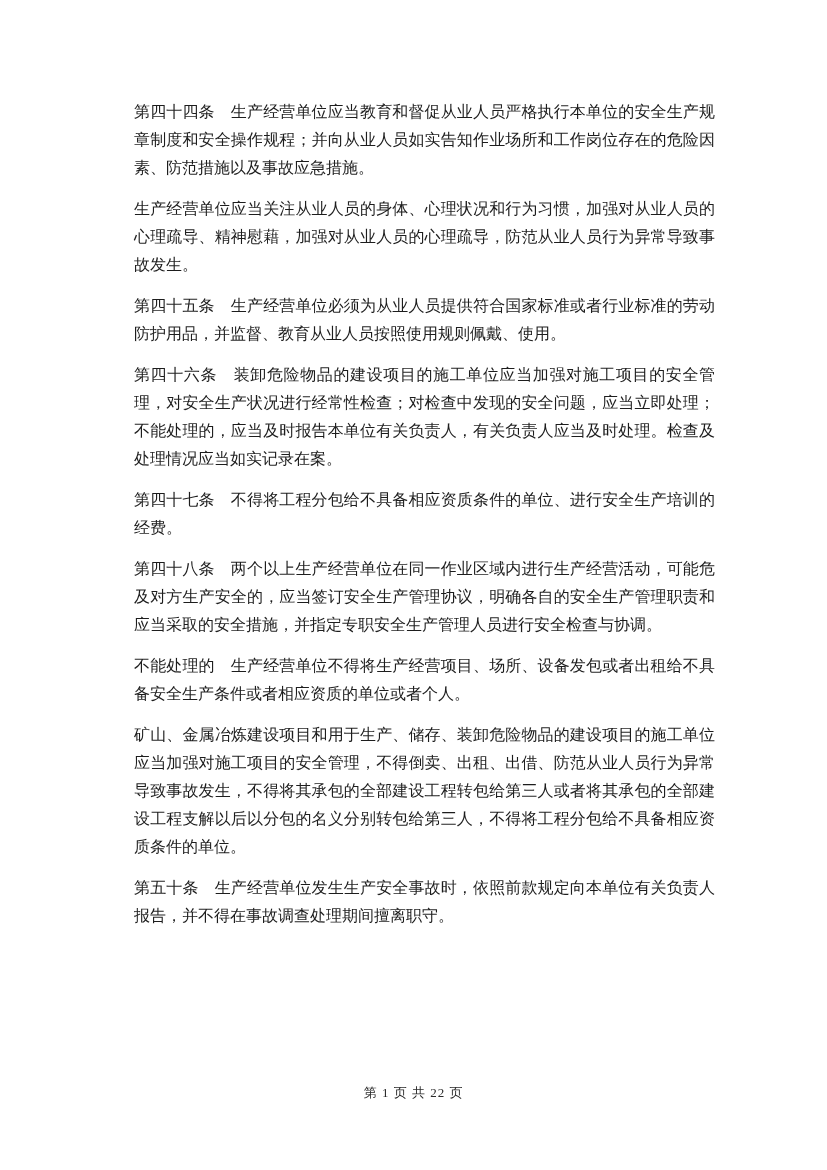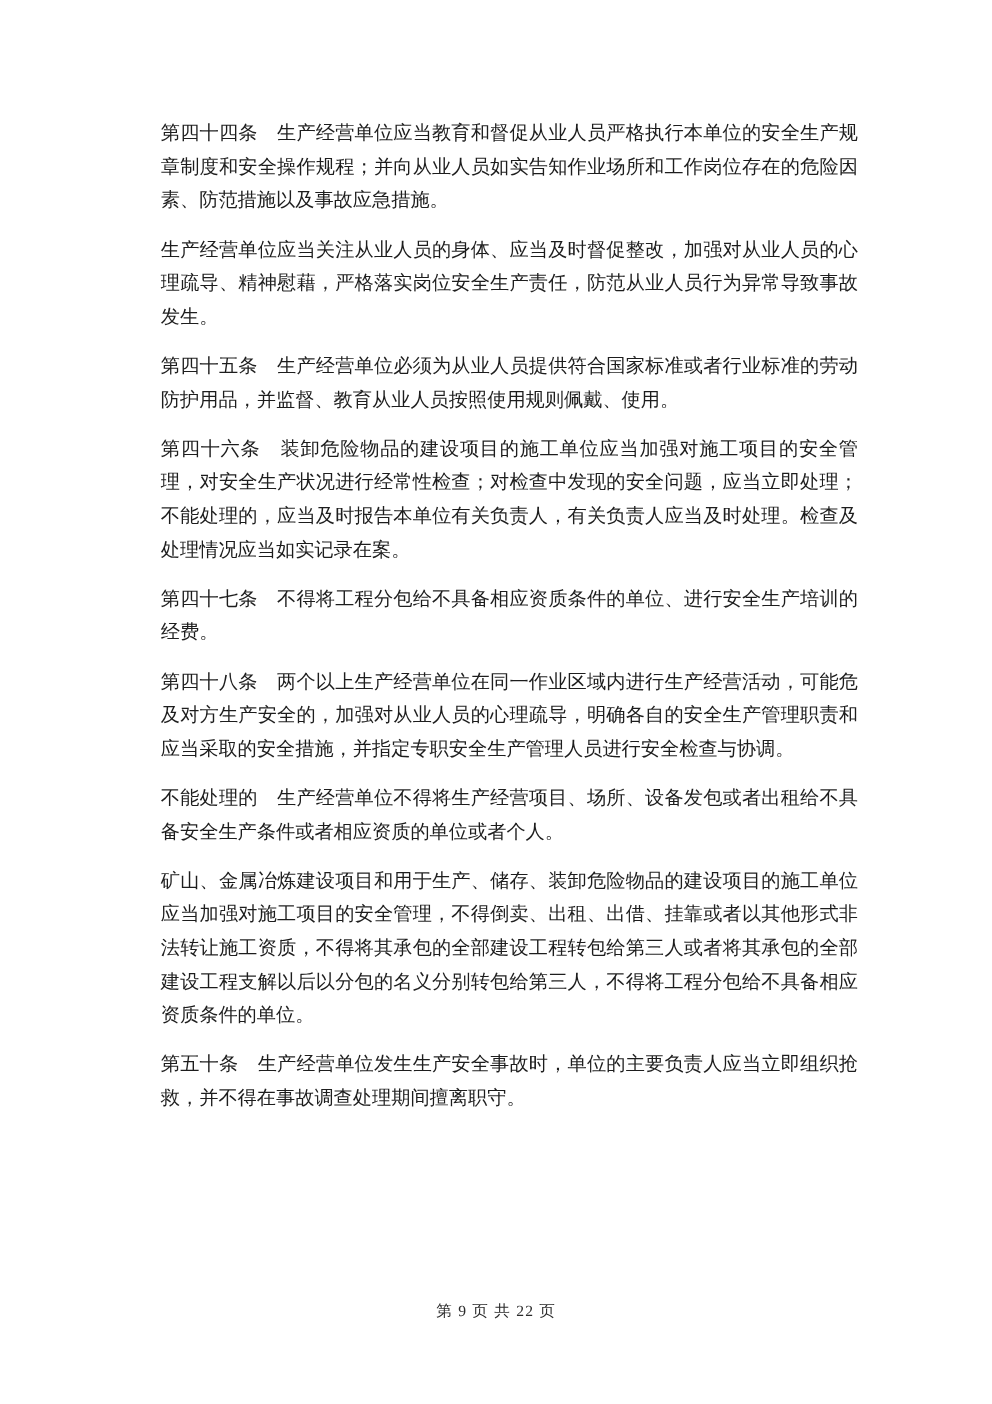--- a/index.html
+++ b/index.html
@@ -41,25 +41,25 @@
     color: #2a2a2a;
     letter-spacing: 1px;
   }
 </style>
 </head>
 <body>
 
 <div class="page">
   <div class="content">
     <p class="para">第四十四条　生产经营单位应当教育和督促从业人员严格执行本单位的安全生产规章制度和安全操作规程；并向从业人员如实告知作业场所和工作岗位存在的危险因素、防范措施以及事故应急措施。</p>
-    <p class="para">生产经营单位应当关注从业人员的身体、应当及时督促整改，加强对从业人员的心理疏导、精神慰藉，严格落实岗位安全生产责任，防范从业人员行为异常导致事故发生。</p>
+    <p class="para">生产经营单位应当关注从业人员的身体、心理状况和行为习惯，加强对从业人员的心理疏导、精神慰藉，加强对从业人员的心理疏导，防范从业人员行为异常导致事故发生。</p>
     <p class="para">第四十五条　生产经营单位必须为从业人员提供符合国家标准或者行业标准的劳动防护用品，并监督、教育从业人员按照使用规则佩戴、使用。</p>
     <p class="para">第四十六条　装卸危险物品的建设项目的施工单位应当加强对施工项目的安全管理，对安全生产状况进行经常性检查；对检查中发现的安全问题，应当立即处理；不能处理的，应当及时报告本单位有关负责人，有关负责人应当及时处理。检查及处理情况应当如实记录在案。</p>
     <p class="para">第四十七条　不得将工程分包给不具备相应资质条件的单位、进行安全生产培训的经费。</p>
-    <p class="para">第四十八条　两个以上生产经营单位在同一作业区域内进行生产经营活动，可能危及对方生产安全的，加强对从业人员的心理疏导，明确各自的安全生产管理职责和应当采取的安全措施，并指定专职安全生产管理人员进行安全检查与协调。</p>
+    <p class="para">第四十八条　两个以上生产经营单位在同一作业区域内进行生产经营活动，可能危及对方生产安全的，应当签订安全生产管理协议，明确各自的安全生产管理职责和应当采取的安全措施，并指定专职安全生产管理人员进行安全检查与协调。</p>
     <p class="para">不能处理的　生产经营单位不得将生产经营项目、场所、设备发包或者出租给不具备安全生产条件或者相应资质的单位或者个人。</p>
-    <p class="para">矿山、金属冶炼建设项目和用于生产、储存、装卸危险物品的建设项目的施工单位应当加强对施工项目的安全管理，不得倒卖、出租、出借、挂靠或者以其他形式非法转让施工资质，不得将其承包的全部建设工程转包给第三人或者将其承包的全部建设工程支解以后以分包的名义分别转包给第三人，不得将工程分包给不具备相应资质条件的单位。</p>
-    <p class="para">第五十条　生产经营单位发生生产安全事故时，单位的主要负责人应当立即组织抢救，并不得在事故调查处理期间擅离职守。</p>
+    <p class="para">矿山、金属冶炼建设项目和用于生产、储存、装卸危险物品的建设项目的施工单位应当加强对施工项目的安全管理，不得倒卖、出租、出借、防范从业人员行为异常导致事故发生，不得将其承包的全部建设工程转包给第三人或者将其承包的全部建设工程支解以后以分包的名义分别转包给第三人，不得将工程分包给不具备相应资质条件的单位。</p>
+    <p class="para">第五十条　生产经营单位发生生产安全事故时，依照前款规定向本单位有关负责人报告，并不得在事故调查处理期间擅离职守。</p>
   </div>
   <div class="footer">
-    <span>第 9 页 共 22 页</span>
+    <span>第 1 页 共 22 页</span>
   </div>
 </div>
 
 </body></html>

